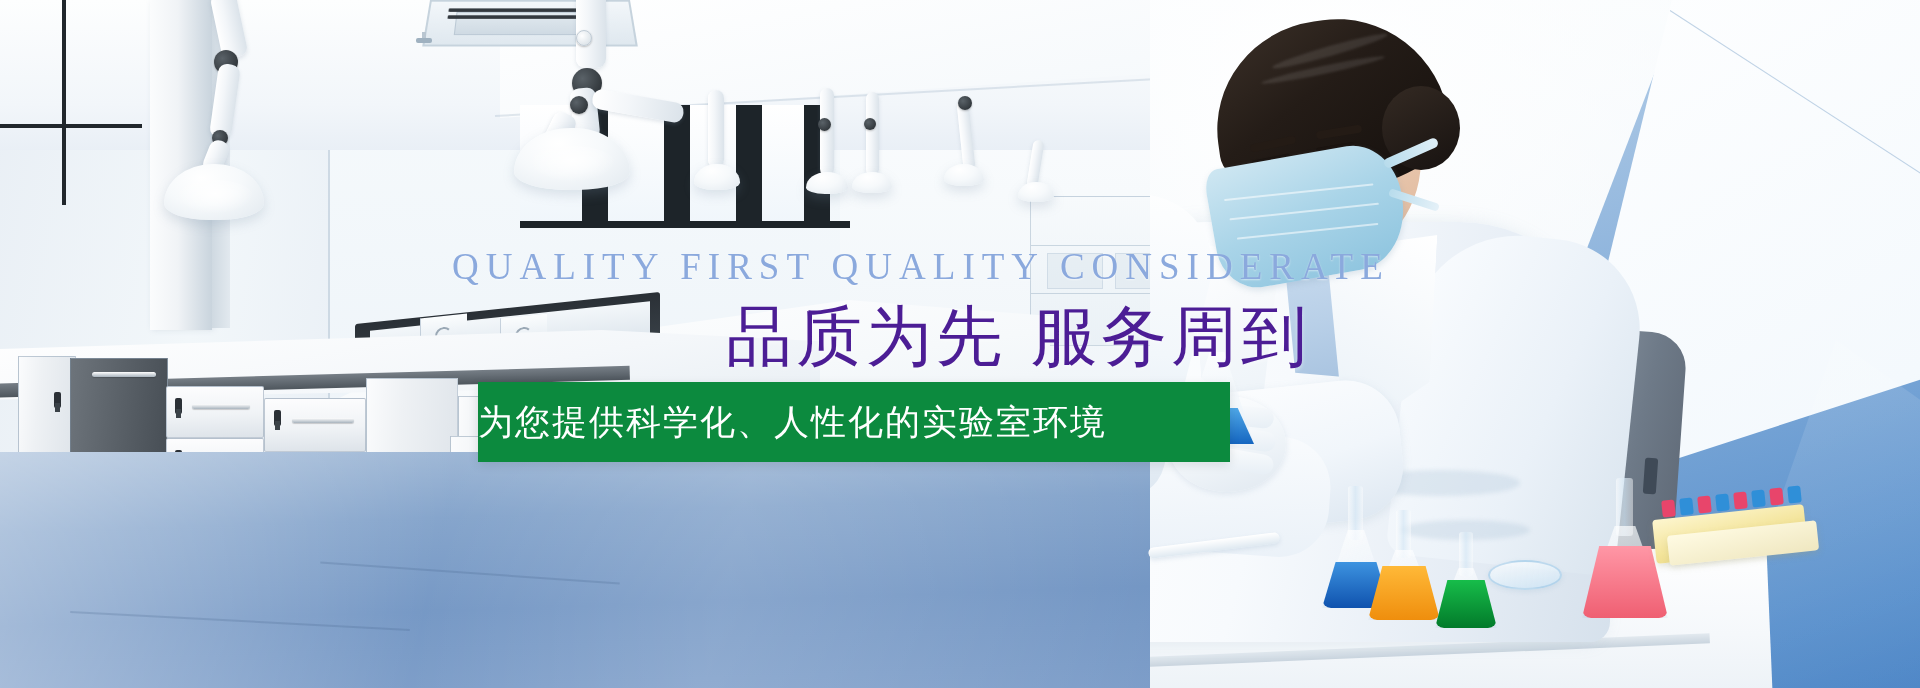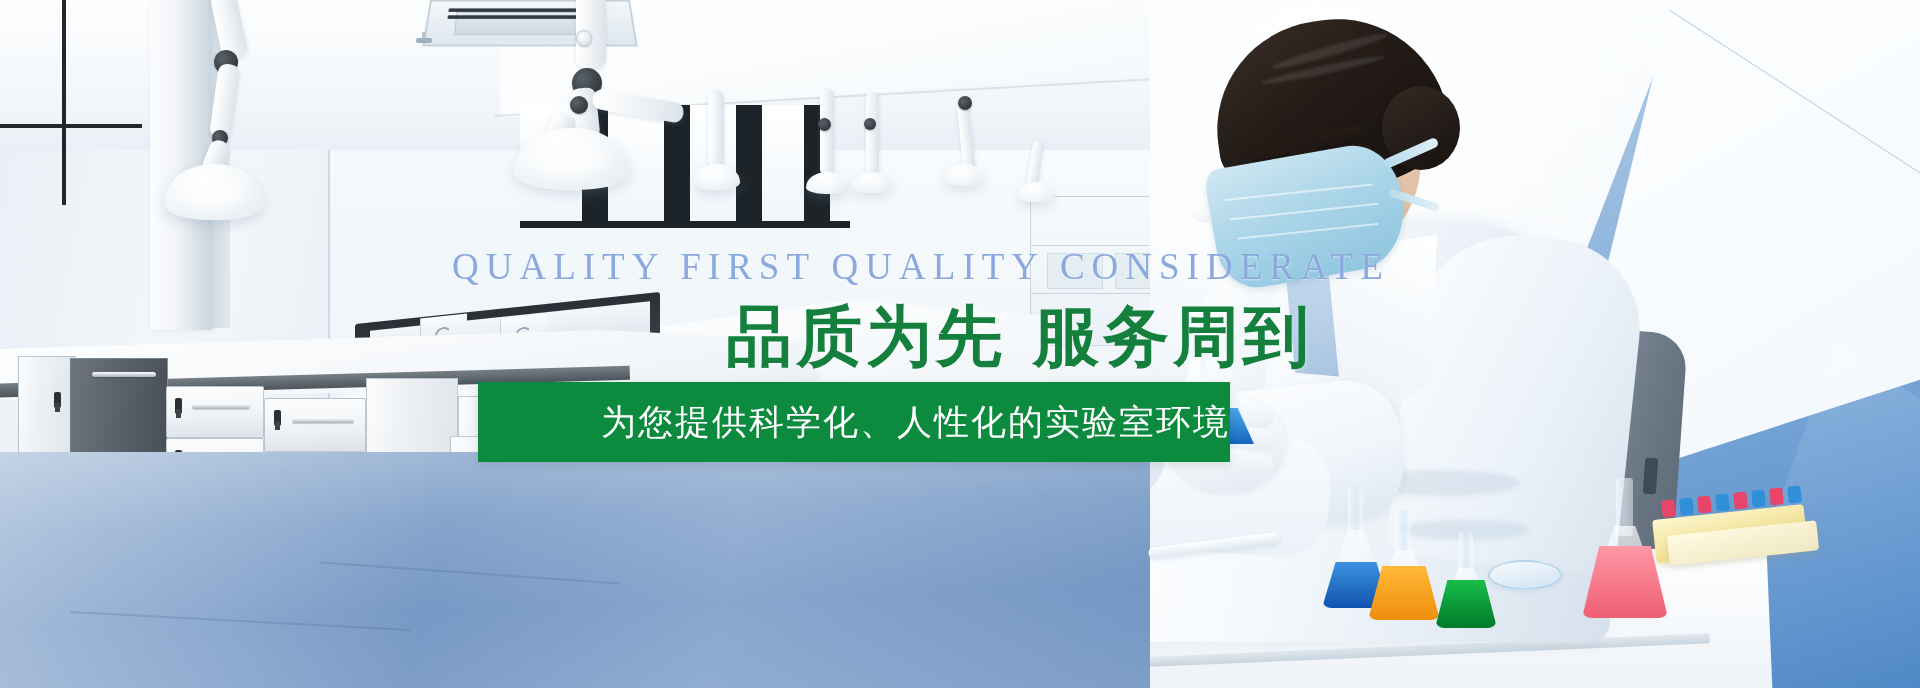--- a/index.html
+++ b/index.html
@@ -715,35 +715,35 @@
     color: #8ba9dd;
     white-space: nowrap;
     line-height: 1;
     text-shadow: 0 1px 2px rgba(255,255,255,.55);
   }
   .headline-cn {
     position: absolute;
     left: 726px; top: 302px;
     font-family: "DejaVu Sans", "Liberation Sans", sans-serif;
     font-size: 66px;
-    font-weight: bold;
+    font-weight: normal;
     letter-spacing: 4px;
-    color: #15803d;
+    color: #4c1d95;
     white-space: nowrap;
     line-height: 1.05;
     text-shadow: 0 2px 4px rgba(255,255,255,.45);
   }
   .green-banner {
     position: absolute;
     left: 478px; top: 382px;
     width: 752px; height: 80px;
     background: #0c8a3e;
     display: flex;
     align-items: center;
-    justify-content: flex-end;
+    justify-content: flex-start;
     box-shadow: 0 3px 10px rgba(0,0,0,.10);
   }
   .green-banner-text {
     font-family: "DejaVu Sans", "Liberation Sans", sans-serif;
     font-size: 35px;
     color: #ffffff;
     letter-spacing: 2px;
     white-space: nowrap;
   }
 </style>

